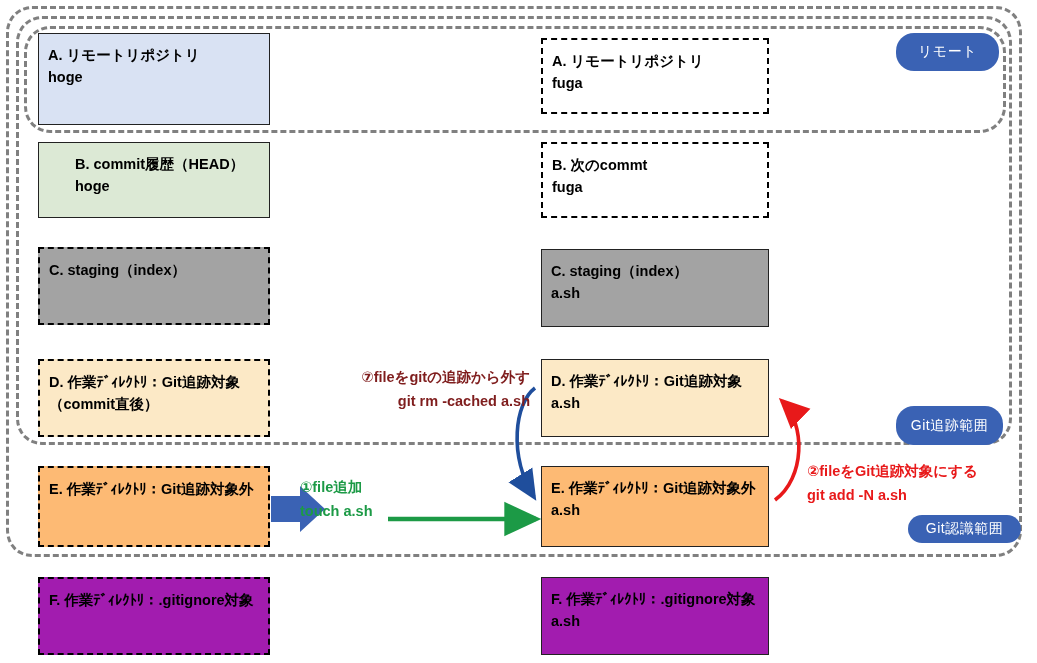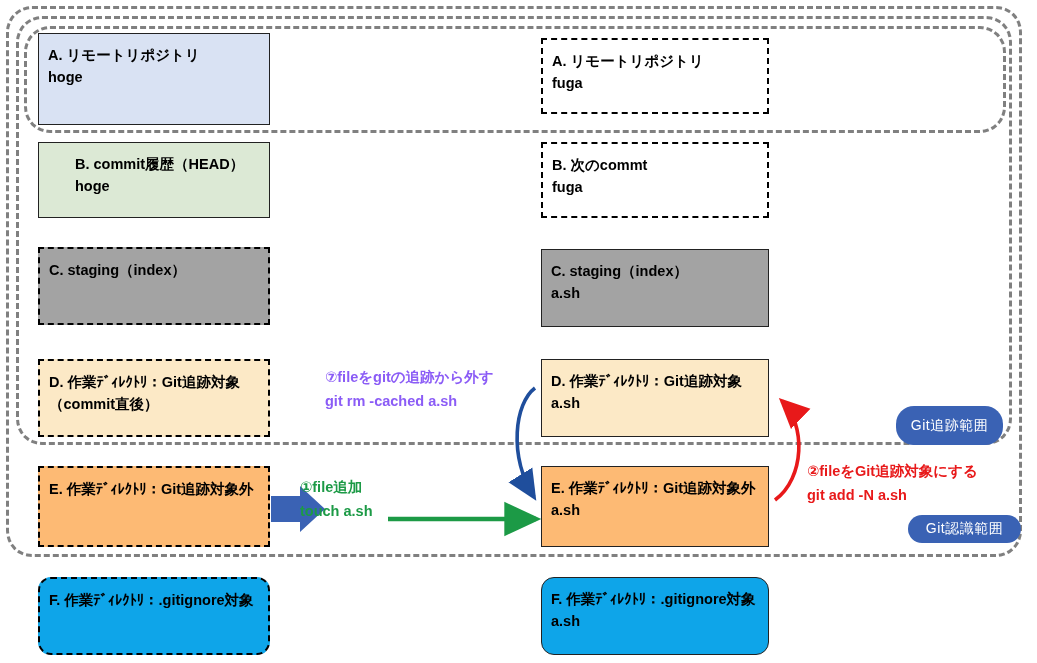--- a/index.html
+++ b/index.html
@@ -52,21 +52,21 @@
   }
   .box .ln{display:block;white-space:nowrap;}
   .box.solid  {border:1.6px solid #222222;}
   .box.dashed {border:2.4px dashed #000000;}
 
   .c-blue  {background:#D9E2F3;}
   .c-green {background:#DCE9D5;}
   .c-peach {background:#a3a3a3;}
   .c-cream {background:#FCE9C6;}
   .c-yellow{background:#fdba74;}
-  .c-gray  {background:#0ea5e9;border-radius:13px;}
+  .c-gray  {background:#a21caf;}
   .c-white {background:#ffffff;}
 
   
   #box-a-left{left:38px;  top:33px;  width:232px; height:92px;}
   #box-b-left{left:38px;  top:142px; width:232px; height:76px;padding-left:36px;}
   #box-c-left{left:38px;  top:247px; width:232px; height:78px;}
   #box-d-left{left:38px;  top:359px; width:232px; height:78px;}
   #box-e-left{left:38px;  top:466px; width:232px; height:81px;}
   #box-f-left{left:38px;  top:577px; width:232px; height:78px;}
 
@@ -80,21 +80,21 @@
 
   
   .anno{
     position:absolute;
     font-weight:bold;
     font-size:14.5px;
     line-height:1.65;
     white-space:nowrap;
   }
   .anno .ln{display:block;}
-  #anno-7{left:325px; top:366px; color:#8b5cf6; text-align:left; width:205px;}
+  #anno-7{left:325px; top:366px; color:#7f1d1d; text-align:right; width:205px;}
   #anno-2{left:807px; top:460px; color:#E8191A; text-align:left;}
   #anno-1{left:300px; top:476px; color:#1C9A46; text-align:left;}
 
   
   #arrows{position:absolute;left:0;top:0;width:1037px;height:663px;pointer-events:none;}
 </style>
 </head>
 <body>
 
 <div id="stage">
@@ -190,16 +190,17 @@
   <div class="anno" id="anno-2">
     <span class="ln">②fileをGit追跡対象にする</span>
     <span class="ln">git add -N a.sh</span>
   </div>
 
   <div class="anno" id="anno-1">
     <span class="ln">①file追加</span>
     <span class="ln">touch a.sh</span>
   </div>
 
+  <div class="badge" id="badge-remote">リモート</div>
   <div class="badge" id="badge-track">Git追跡範囲</div>
   <div class="badge" id="badge-recognize">Git認識範囲</div>
 
 </div>
 
 </body></html>

